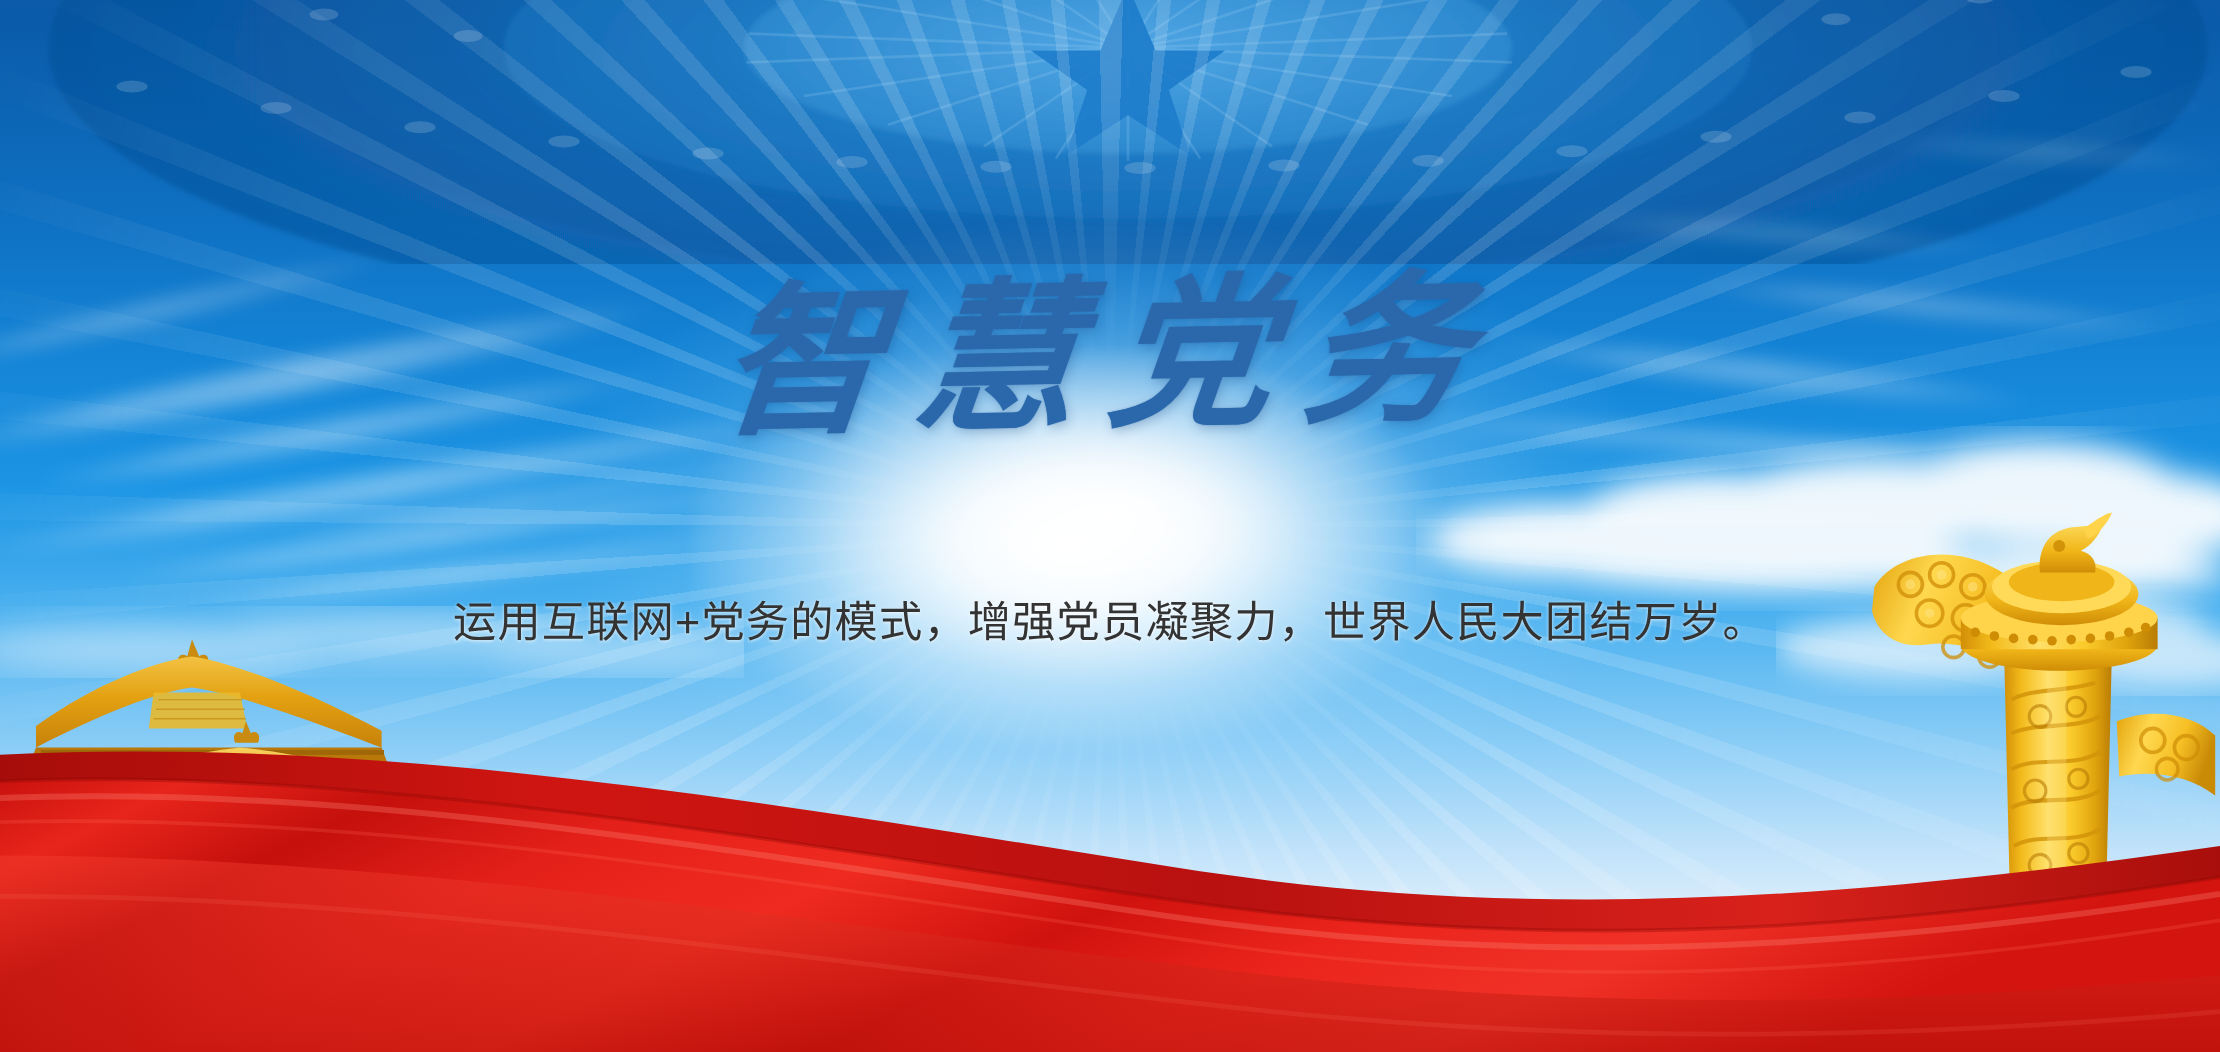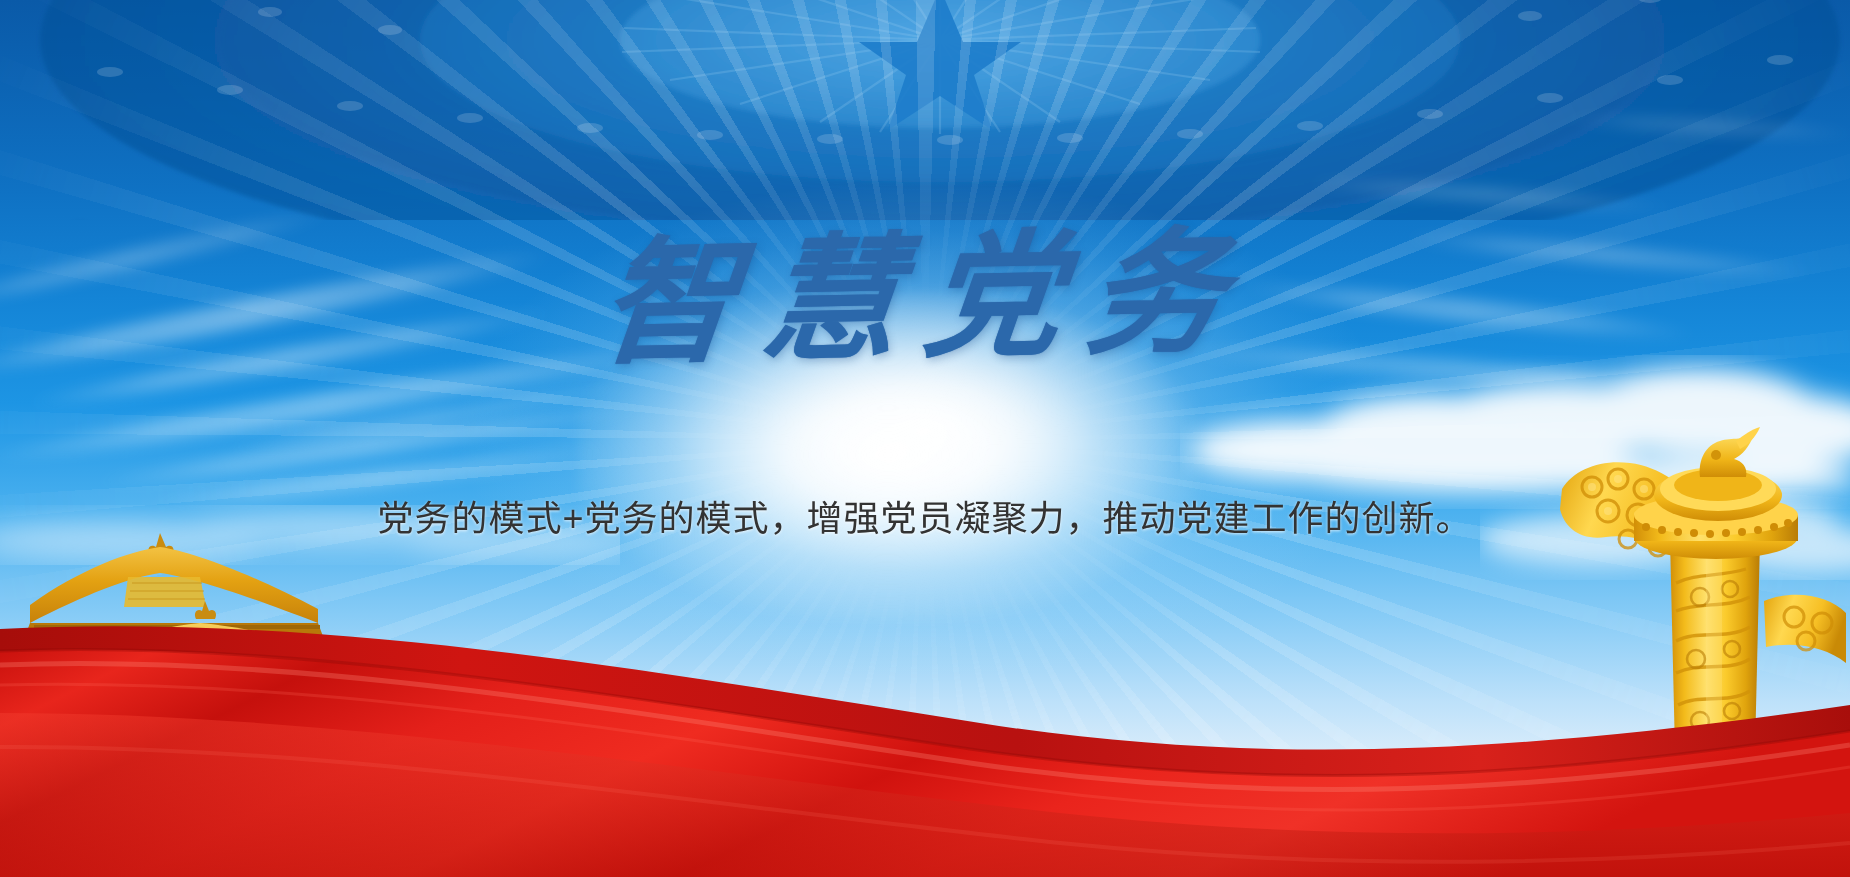--- a/index.html
+++ b/index.html
@@ -632,15 +632,15 @@
         <path d="M0,230 C340,228 700,288 1060,326 C1340,354 1600,348 1850,326" stroke="#ff7a68" stroke-width="4" fill="none" opacity=".5"></path>
       </g>
 
       <g opacity=".35">
         <path d="M0,134 C300,122 620,180 970,232 C1270,276 1540,262 1850,214" stroke="#8c0905" stroke-width="3" fill="none"></path>
       </g>
     </svg>
   </div>
 
   <div class="title">智慧党务</div>
-  <div class="subtitle">党务的模式+党务的模式，增强党员凝聚力，推动党建工作的创新。</div>
+  <div class="subtitle">运用互联网+党务的模式，增强党员凝聚力，世界人民大团结万岁。</div>
 
 </div>
 
 </body></html>

